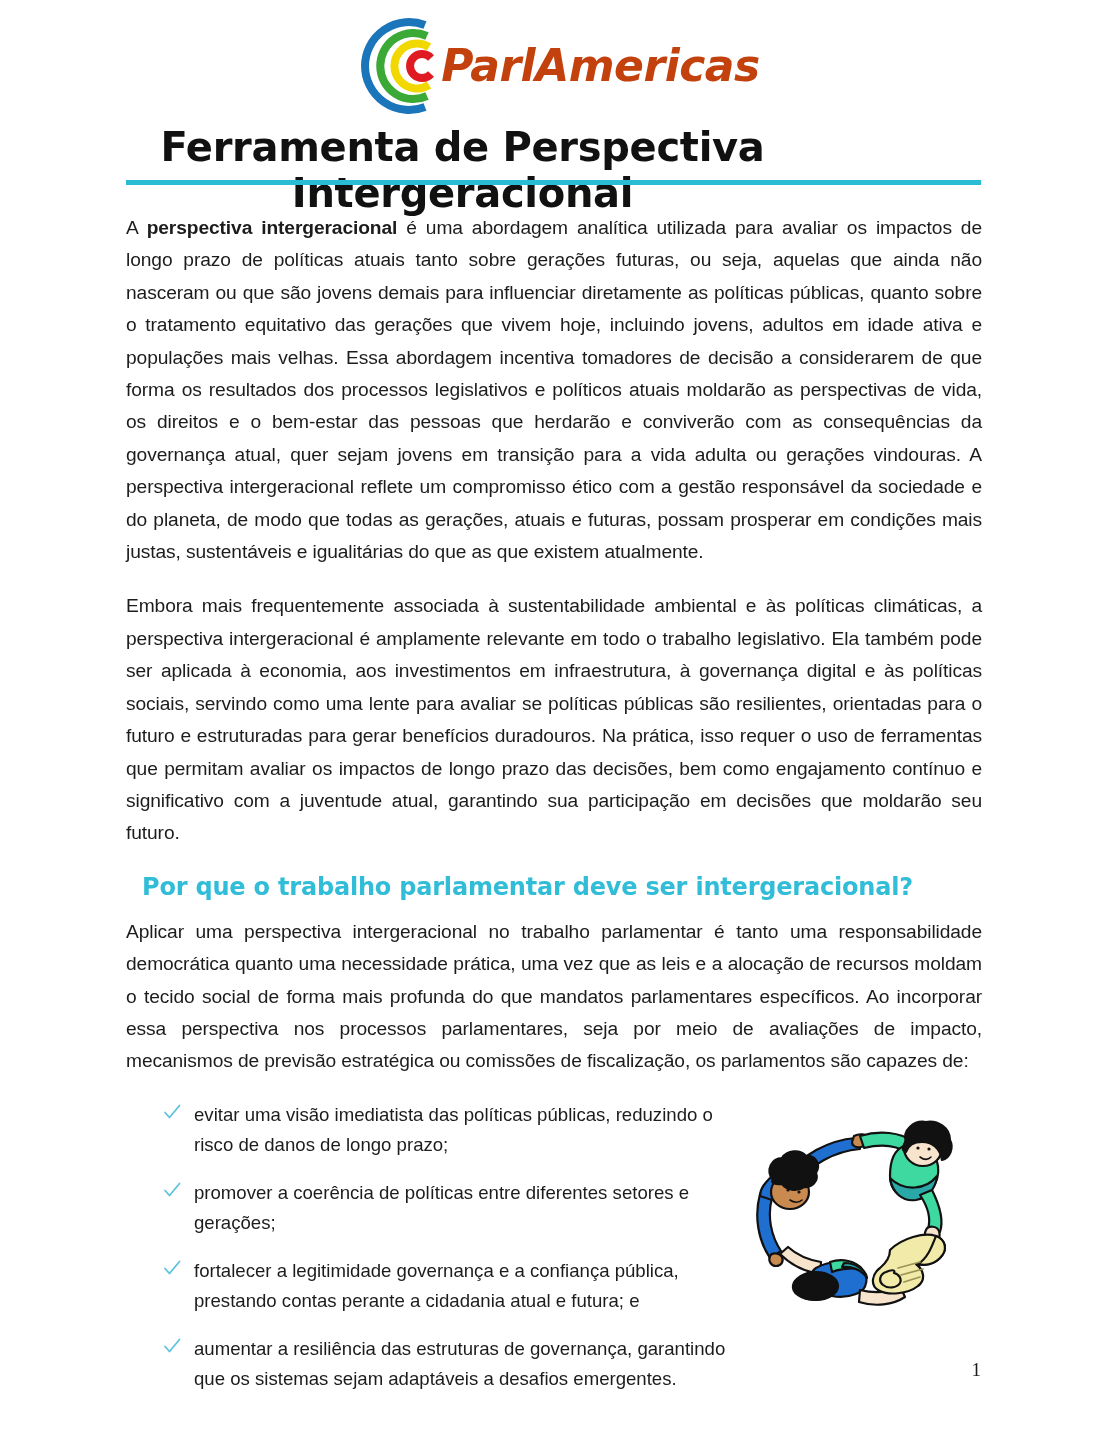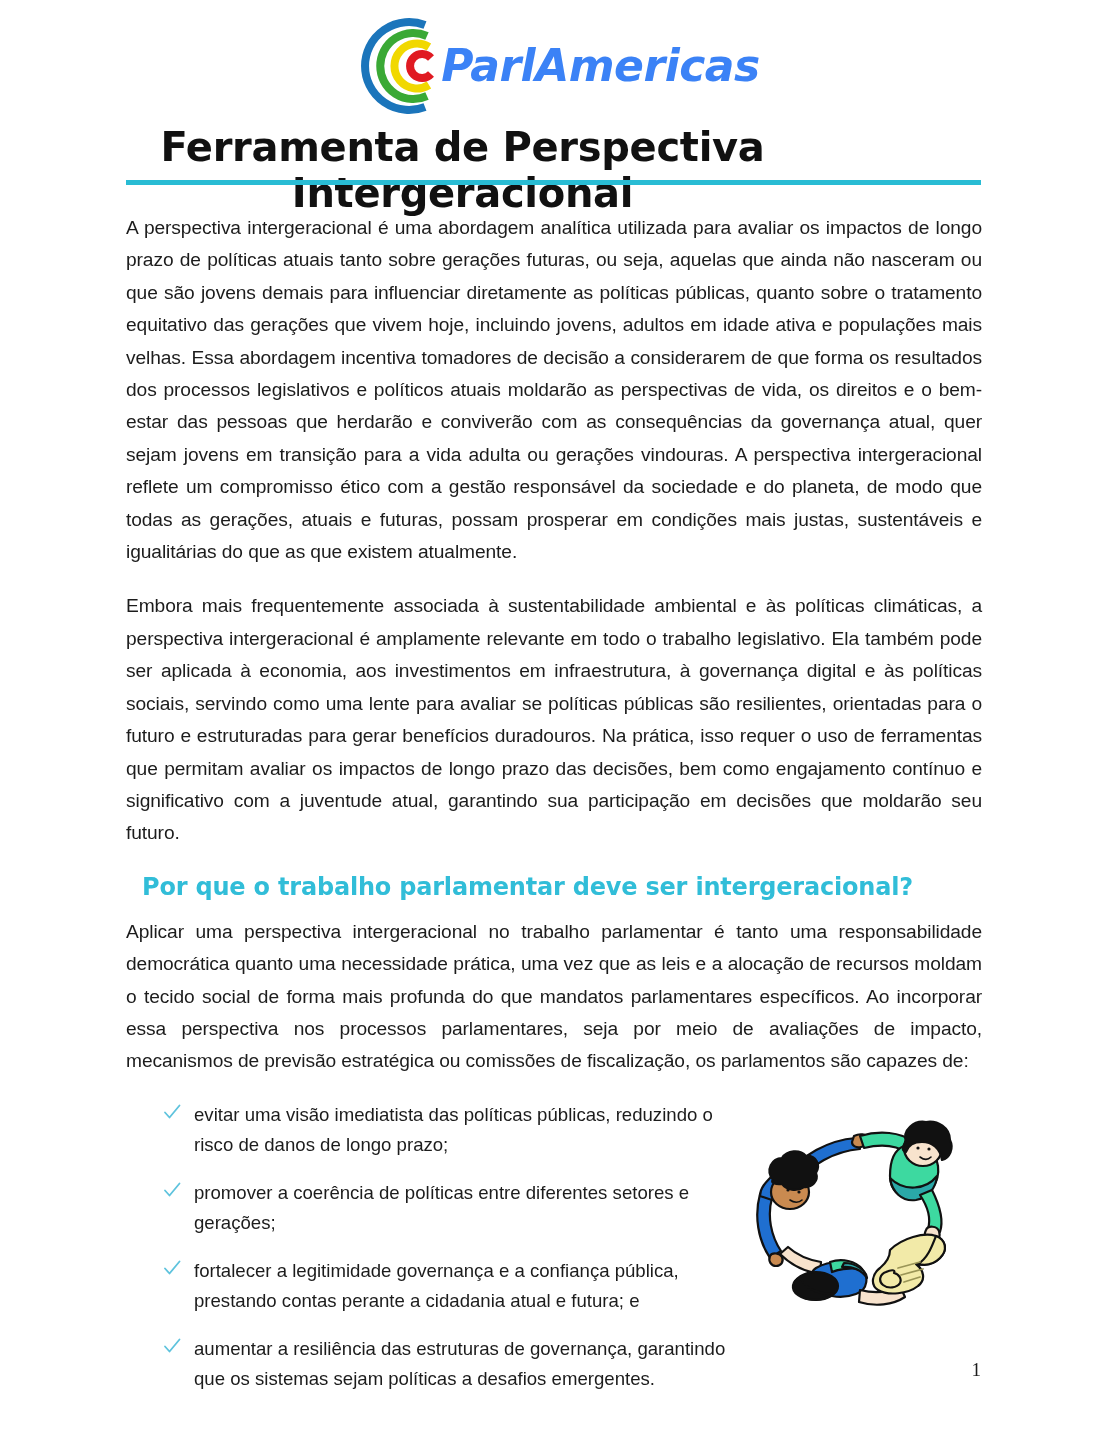--- a/index.html
+++ b/index.html
@@ -43,21 +43,21 @@
     height: 100px;
     flex: 0 0 auto;
     display: block;
   }
   .logo-text {
     font-family: "DejaVu Sans", sans-serif;
     font-weight: bold;
     font-style: italic;
     font-size: 44px;
     letter-spacing: -0.5px;
-    color: #3b82f6;
+    color: #c2410c;
     line-height: 1;
     margin-left: -4px;
   }
 
   
   .doc-title {
     position: absolute;
     top: 124px;
     left: 0;
     width: 925px;
@@ -89,21 +89,21 @@
   p.body {
     font-family: "Liberation Sans", sans-serif;
     font-size: 19.2px;
     line-height: 32.4px;
     text-align: justify;
     color: #1c1c1c;
     margin: 0 0 22px 0;
     letter-spacing: -0.1px;
   }
   p.body b {
-    font-weight: normal;
+    font-weight: bold;
     margin-top: 48px;
   }
   h2.section-heading {
     font-family: "DejaVu Sans", sans-serif;
     font-weight: bold;
     font-size: 24px;
     line-height: 30px;
     color: #31bdd8;
     margin: 18px 0 14px 16px;
     letter-spacing: -0.2px;
@@ -208,21 +208,21 @@
         <li>
           <svg class="check-icon" viewBox="0 0 20 20" aria-hidden="true">
             <path d="M3 10.5 L7.5 15.5 L17.5 3.5" fill="none" stroke="#5ec3dd" stroke-width="1.8" stroke-linecap="round" stroke-linejoin="round"></path>
           </svg>
           <span>fortalecer a legitimidade governança e a confiança pública, prestando contas perante a cidadania atual e futura; e</span>
         </li>
         <li>
           <svg class="check-icon" viewBox="0 0 20 20" aria-hidden="true">
             <path d="M3 10.5 L7.5 15.5 L17.5 3.5" fill="none" stroke="#5ec3dd" stroke-width="1.8" stroke-linecap="round" stroke-linejoin="round"></path>
           </svg>
-          <span>aumentar a resiliência das estruturas de governança, garantindo que os sistemas sejam políticas a desafios emergentes.</span>
+          <span>aumentar a resiliência das estruturas de governança, garantindo que os sistemas sejam adaptáveis a desafios emergentes.</span>
         </li>
       </ul>
 
       <svg class="illustration" viewBox="0 0 232 205" aria-hidden="true">
         <g stroke="#111111" stroke-width="2.2" stroke-linejoin="round" stroke-linecap="round">
 
           <path d="M46 62 C62 36 92 22 118 20 L122 31 C98 33 72 46 56 68 Z" fill="#1f6fd0"></path>
 
           <path d="M116 18 c6 -3 12 -2 14 2 c2 4 -2 8 -7 9 c-5 1 -9 -1 -9 -5 z" fill="#c98a50"></path>
 

